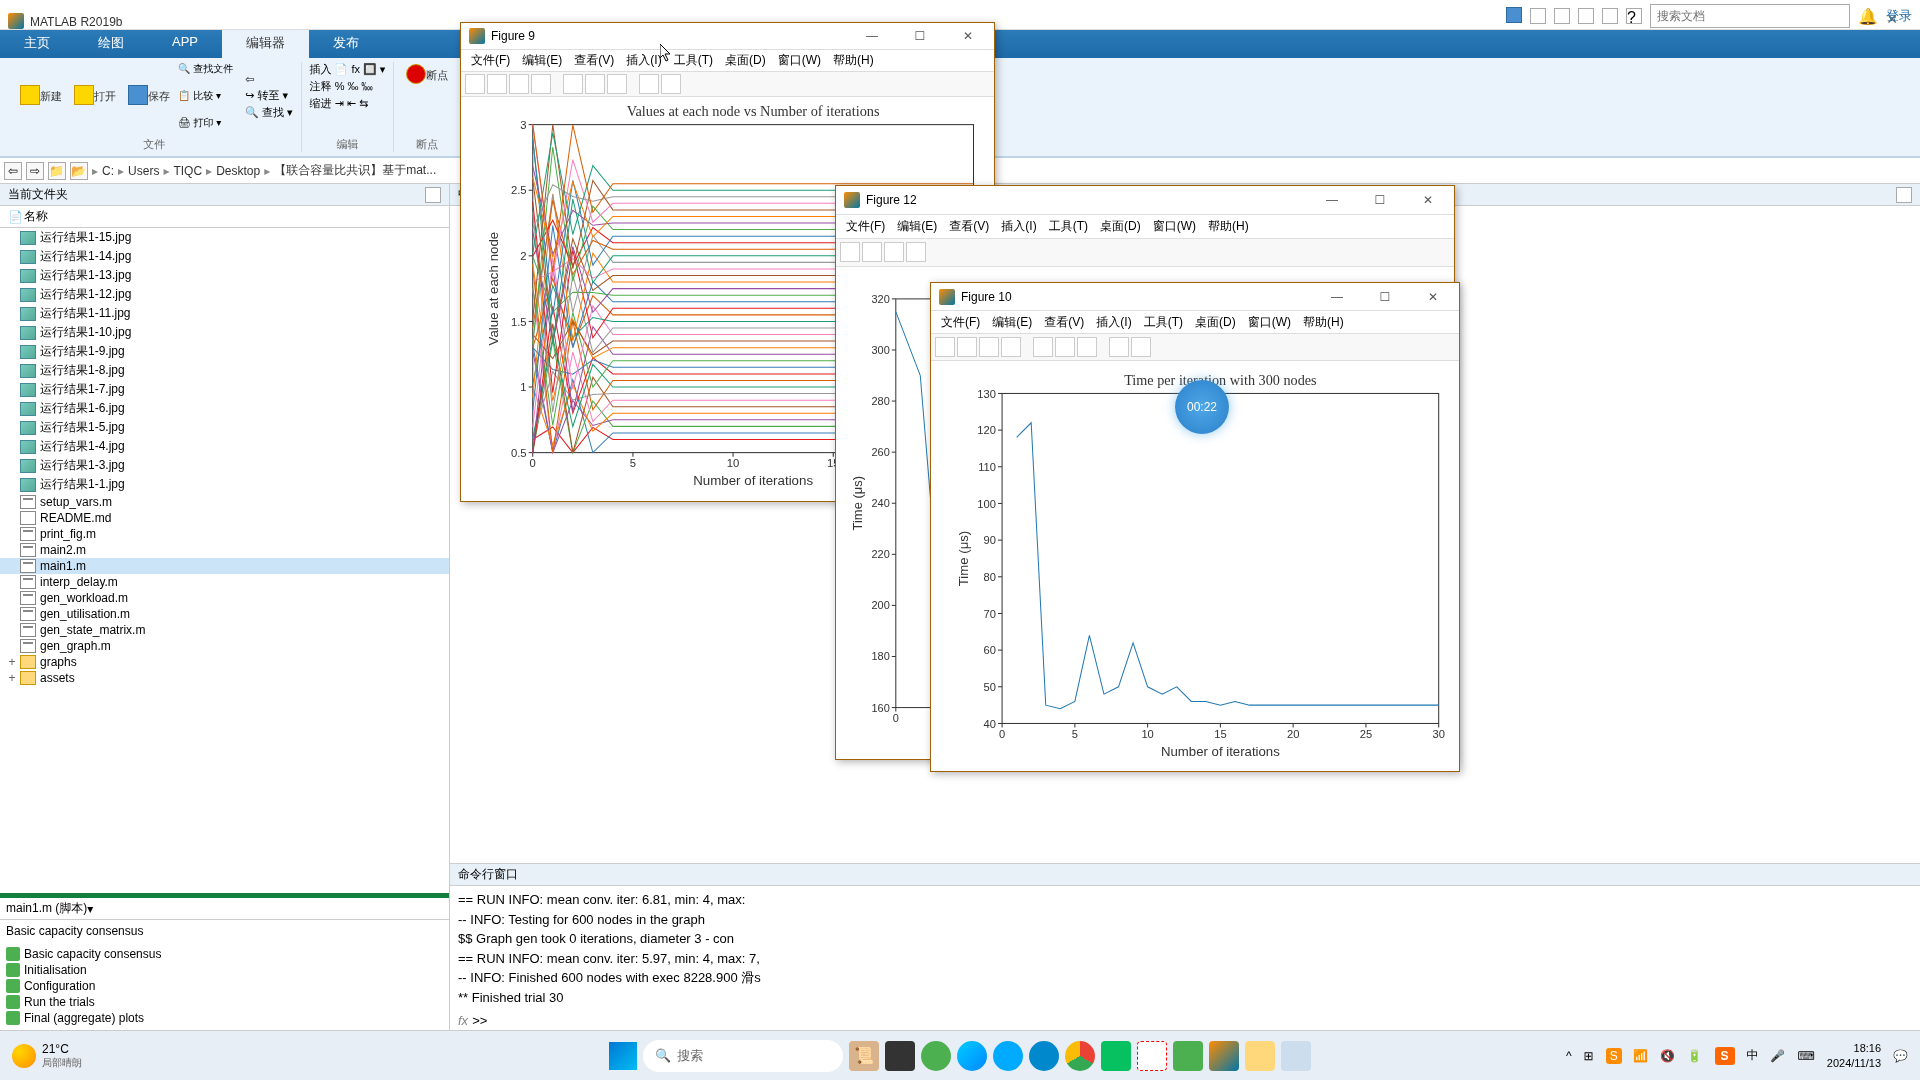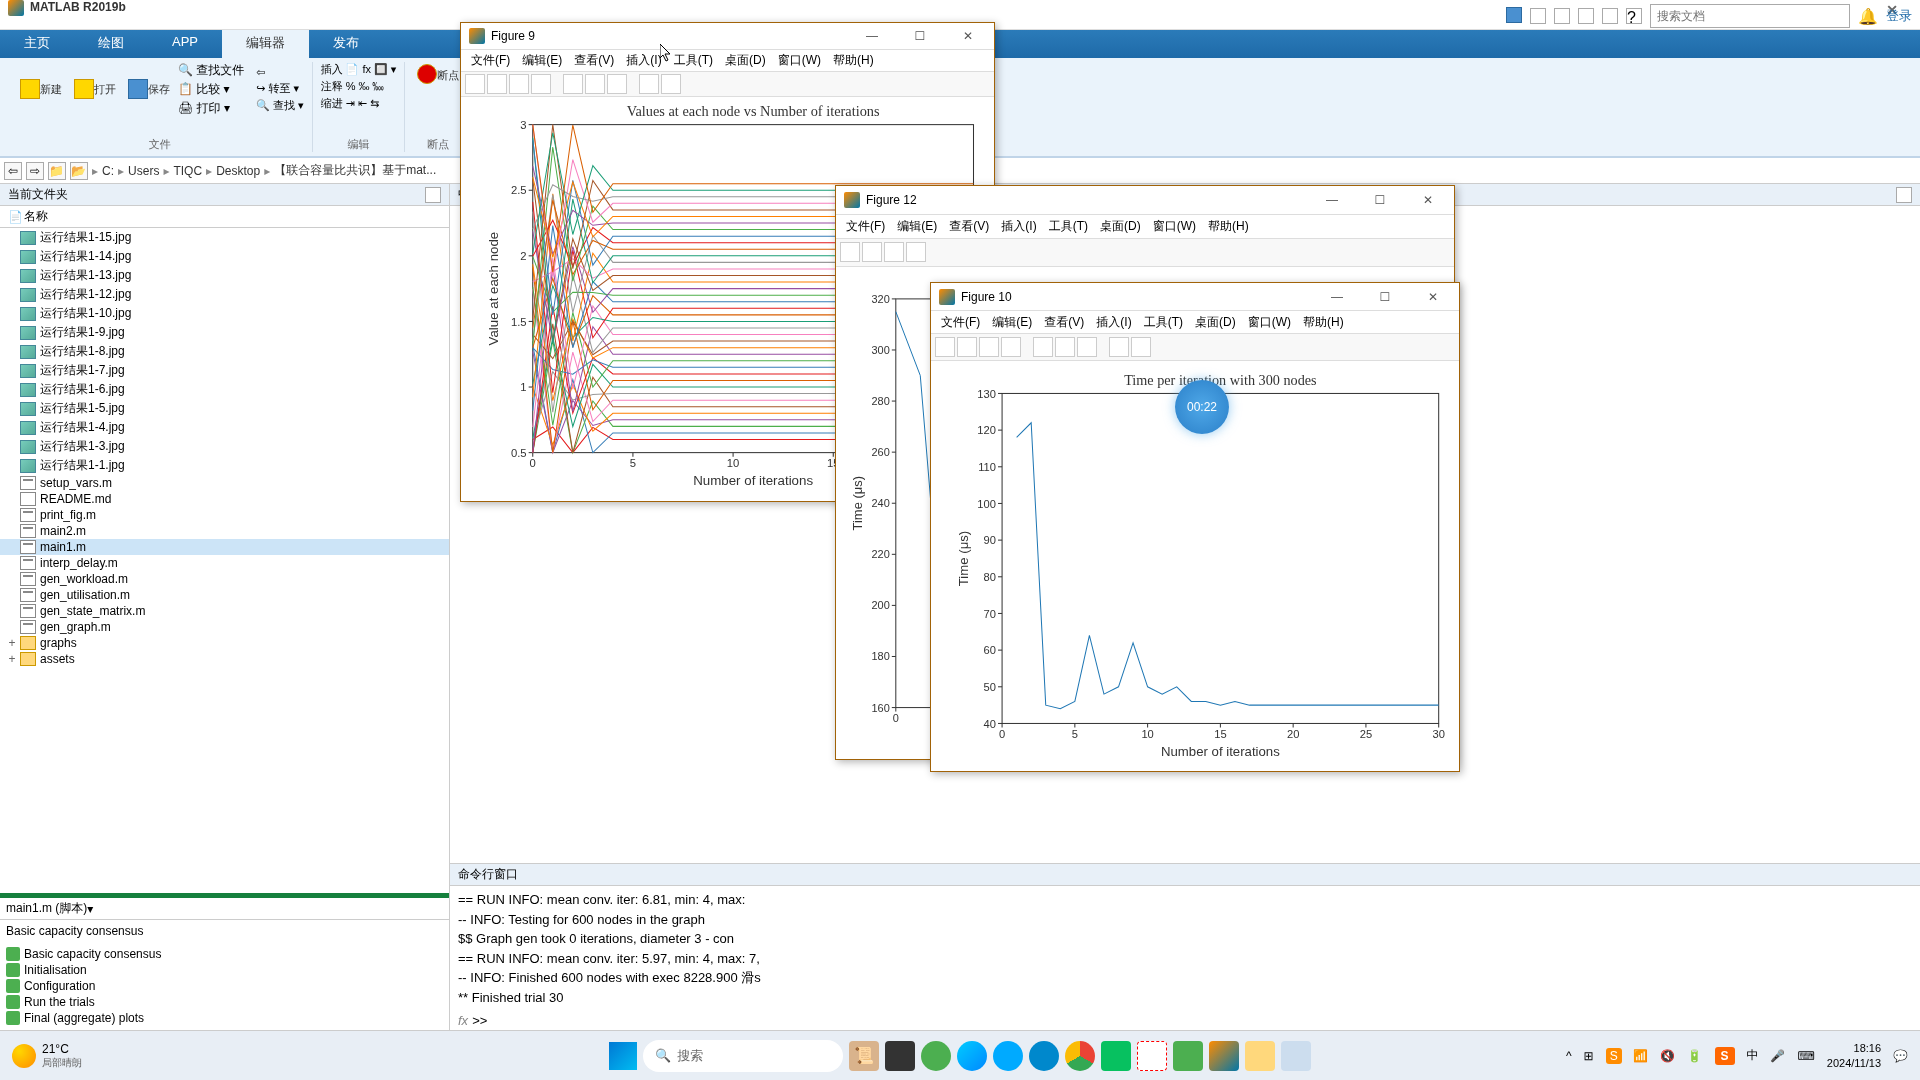--- a/index.html
+++ b/index.html
@@ -1,18 +1,18 @@
 <!DOCTYPE html>
 <html><head>
 <meta charset="utf-8">
 <style>
 * { margin: 0; padding: 0; box-sizing: border-box; font-family: "Microsoft YaHei", Arial, sans-serif; }
 body { background: #f0f0f0; width: 1920px; height: 1080px; overflow: hidden; position: relative; }
 
-.titlebar { height: 30px; background: #fff; display: flex; align-items: flex-start; padding: 0 8px; border-bottom: 1px solid #ddd; font-weight: bold; }
+.titlebar { height: 30px; background: #fff; display: flex; align-items: flex-end; padding: 0 8px; border-bottom: 1px solid #ddd; }
 .titlebar .logo { width: 16px; height: 16px; background: linear-gradient(135deg, #ff8c00, #0076a8); border-radius: 2px; margin-right: 6px; }
 .titlebar .title { font-size: 12px; color: #333; flex: 1; }
 .titlebar .winbtns { display: flex; gap: 20px; }
 .titlebar .winbtn { width: 40px; height: 20px; display: flex; align-items: center; justify-content: center; font-size: 14px; color: #666; cursor: pointer; }
 
 .ribbon-tabs { height: 28px; background: linear-gradient(#2b7bb9, #1e6aa8); display: flex; }
 .ribbon-tab { padding: 4px 24px; color: #fff; font-size: 13px; cursor: pointer; }
 .ribbon-tab.active { background: #eaf3fb; color: #333; }
 
 .ribbon-toolbar { height: 100px; background: #eaf3fb; border-bottom: 2px solid #c0d4e8; display: flex; align-items: center; padding: 4px 8px; position: relative; }
@@ -141,21 +141,21 @@
           <span>新建</span>
         </div>
       <div class="toolbar-btn">
           <div class="toolbar-icon"></div>
           <span>打开</span>
         </div>
       <div class="toolbar-btn">
           <div class="toolbar-icon blue"></div>
           <span>保存</span>
         </div>
-      <div style="display:flex;flex-direction:column;gap:2px;font-size:12px">
+      <div style="display:flex;flex-direction:column;gap:13px;font-size:10px">
         <div>🔍 <span>查找文件</span></div>
         <div>📋 <span>比较</span> ▾</div>
         <div>🖨 <span>打印</span> ▾</div>
       </div>
       <div style="display:flex;flex-direction:column;gap:2px;font-size:11px;margin-left:8px">
         <div>⇦</div>
         <div>↪ <span>转至</span> ▾</div>
         <div>🔍 <span>查找</span> ▾</div>
       </div>
     </div>
@@ -226,20 +226,25 @@
         </div>
         <div class="file-row">
           <span class="tree-toggle"></span>
           <span class="file-icon img"></span>
           <span>运行结果1-13.jpg</span>
         </div>
         <div class="file-row">
           <span class="tree-toggle"></span>
           <span class="file-icon img"></span>
           <span>运行结果1-12.jpg</span>
+        </div>
+        <div class="file-row">
+          <span class="tree-toggle"></span>
+          <span class="file-icon img"></span>
+          <span>运行结果1-11.jpg</span>
         </div>
         <div class="file-row">
           <span class="tree-toggle"></span>
           <span class="file-icon img"></span>
           <span>运行结果1-10.jpg</span>
         </div>
         <div class="file-row">
           <span class="tree-toggle"></span>
           <span class="file-icon img"></span>
           <span>运行结果1-9.jpg</span>

